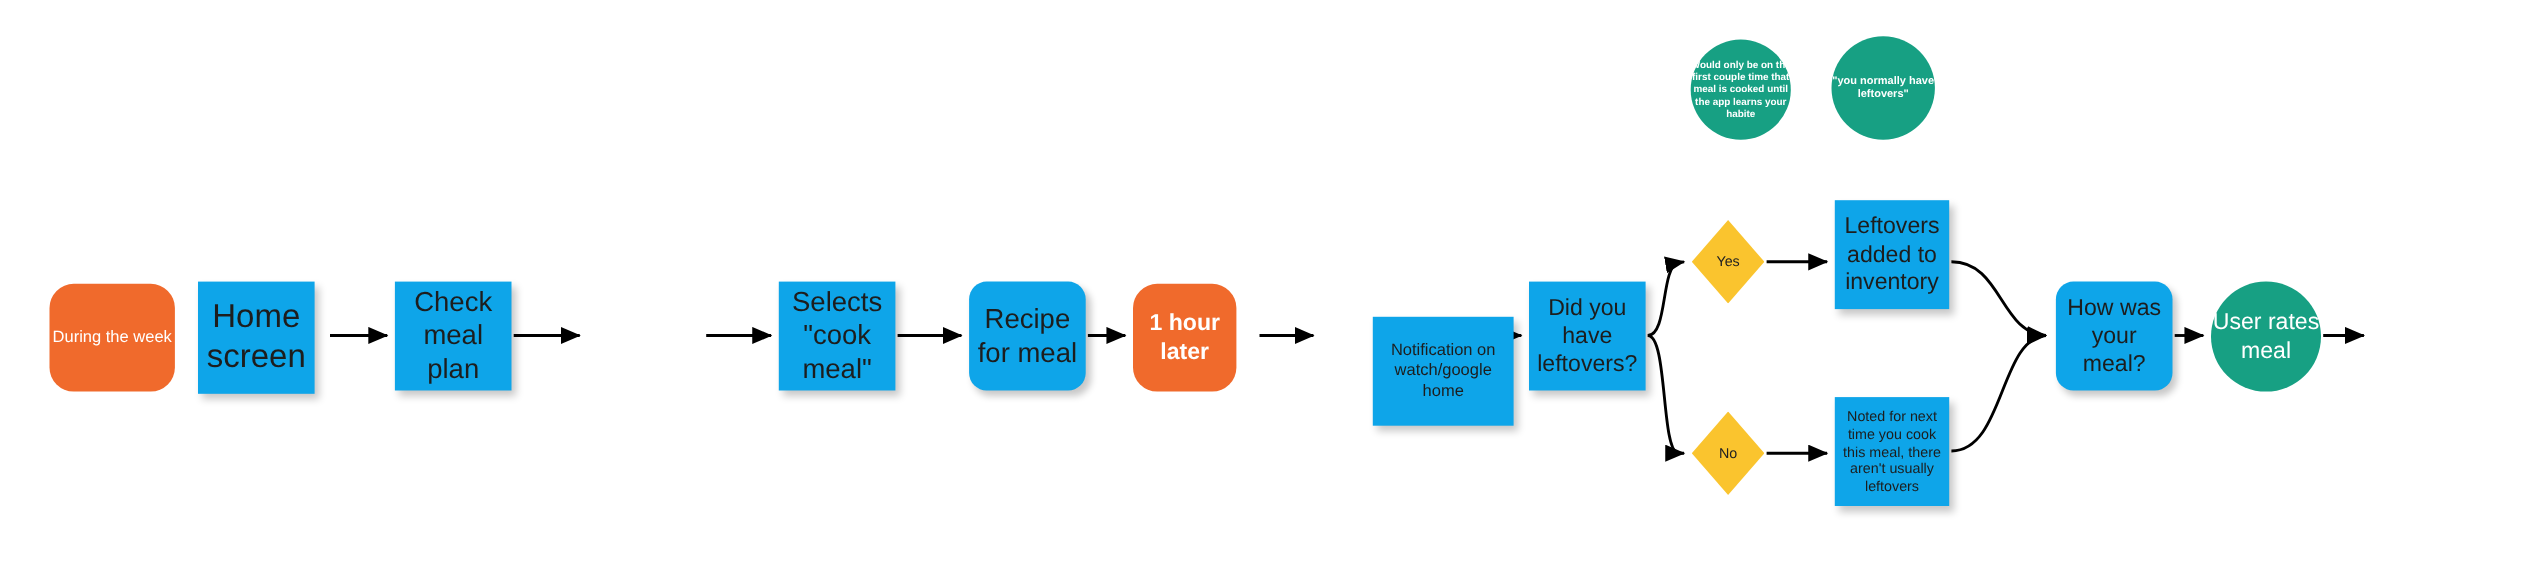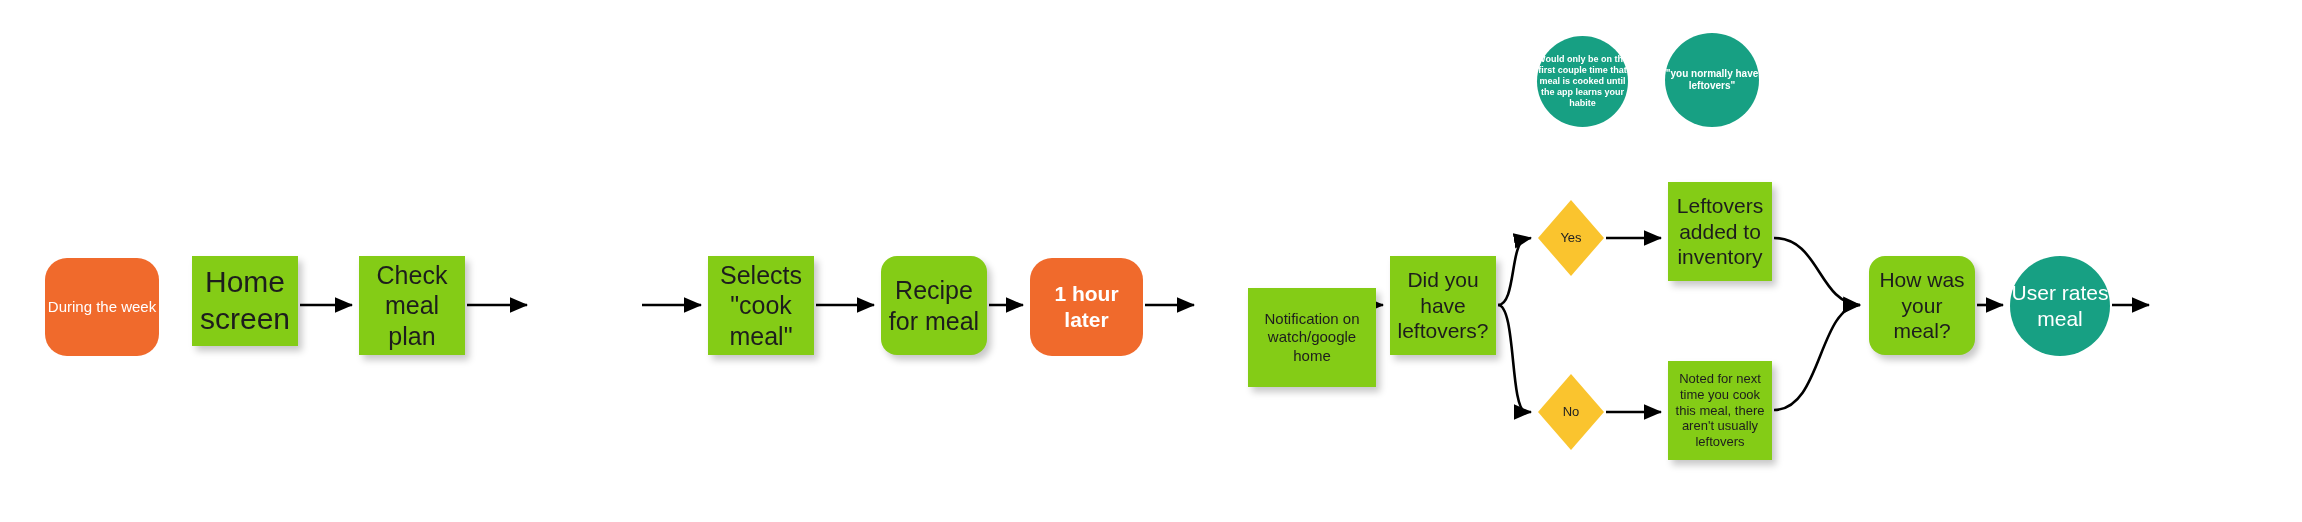--- a/index.html
+++ b/index.html
@@ -30,21 +30,21 @@
     box-sizing: border-box;
     display: flex;
     align-items: center;
     justify-content: center;
     text-align: center;
     line-height: 1.22;
     color: #1d1d1d;
     z-index: 2;
   }
   .note {
-    background: #84cc16;
+    background: #0ea5e9;
     box-shadow: 4px 5px 7px rgba(0,0,0,0.22);
   }
   .note .txt {
     padding: 2px 4px;
     width: 100%;
   }
   .pill {
     background: #f06a2c;
     color: #ffffff;
     border-radius: 22px;
@@ -113,38 +113,38 @@
       <path d="M1774,410 C1822,410 1818,307 1860,305"></path>
       <path d="M1977,305 L2003,305"></path>
       <path d="M2112,305 L2149,305"></path>
     </g>
   </svg>
 
   <div class="node pill" style="left:45px;  top:258px; width:114px; height:98px;">
     <span class="txt t-sm">During the week</span>
   </div>
 
-  <div class="node note" style="left:192px; top:256px; width:106px; height:90px;">
+  <div class="node note" style="left:180px; top:256px; width:106px; height:102px;">
     <span class="txt t-xl">Home screen</span>
   </div>
 
   <div class="node note" style="left:359px; top:256px; width:106px; height:99px;">
     <span class="txt t-lg">Check meal plan</span>
   </div>
 
 
   <div class="node note" style="left:708px; top:256px; width:106px; height:99px;">
     <span class="txt t-lg">Selects "cook meal"</span>
   </div>
 
   <div class="node note" style="left:881px; top:256px; width:106px; height:99px;border-radius:16px;">
     <span class="txt t-lg">Recipe for meal</span>
   </div>
 
-  <div class="node pill bold" style="left:1030px; top:258px; width:113px; height:98px;">
+  <div class="node pill bold" style="left:1030px; top:258px; width:94px; height:98px;">
     <span class="txt t-md">1 hour later</span>
   </div>
 
   <div class="node note" style="left:1248px; top:256px; width:128px; height:99px;margin-top:32px;">
     <span class="txt t-sm">Notification on watch/google home</span>
   </div>
 
   <div class="node note" style="left:1390px; top:256px; width:106px; height:99px;">
     <span class="txt t-md">Did you have leftovers?</span>
   </div>

